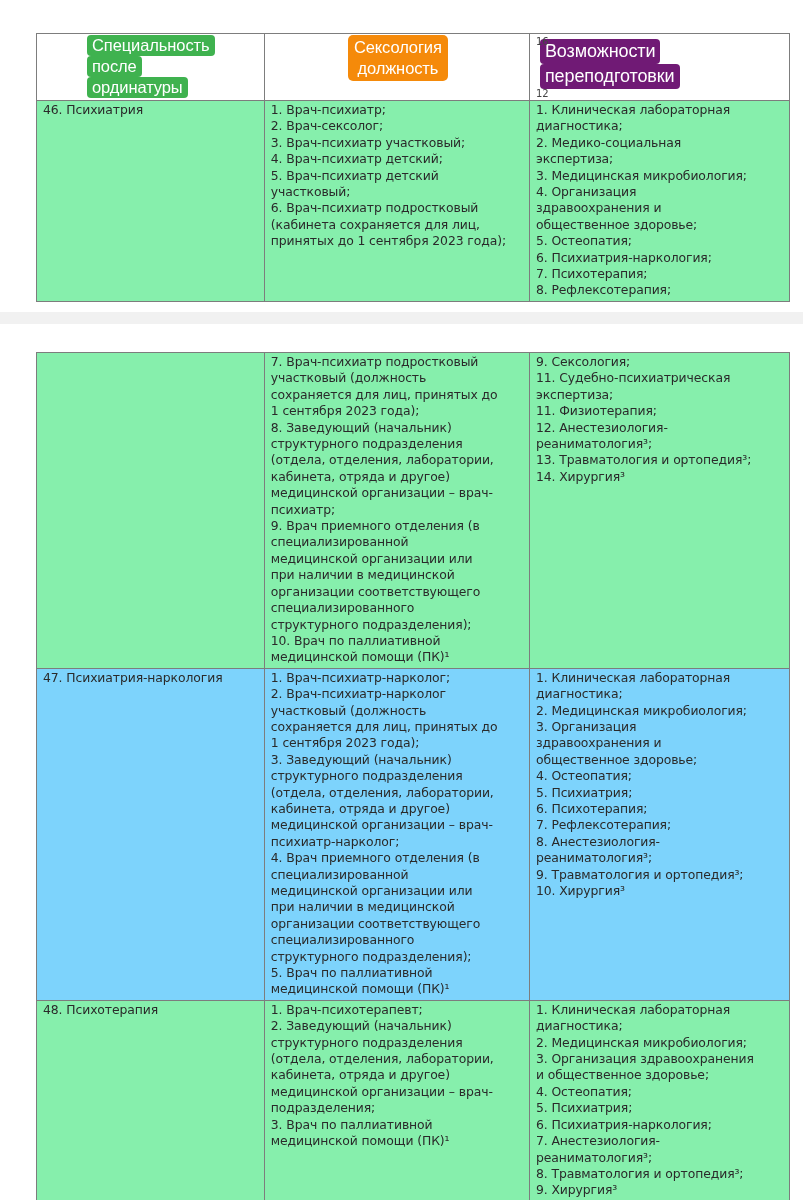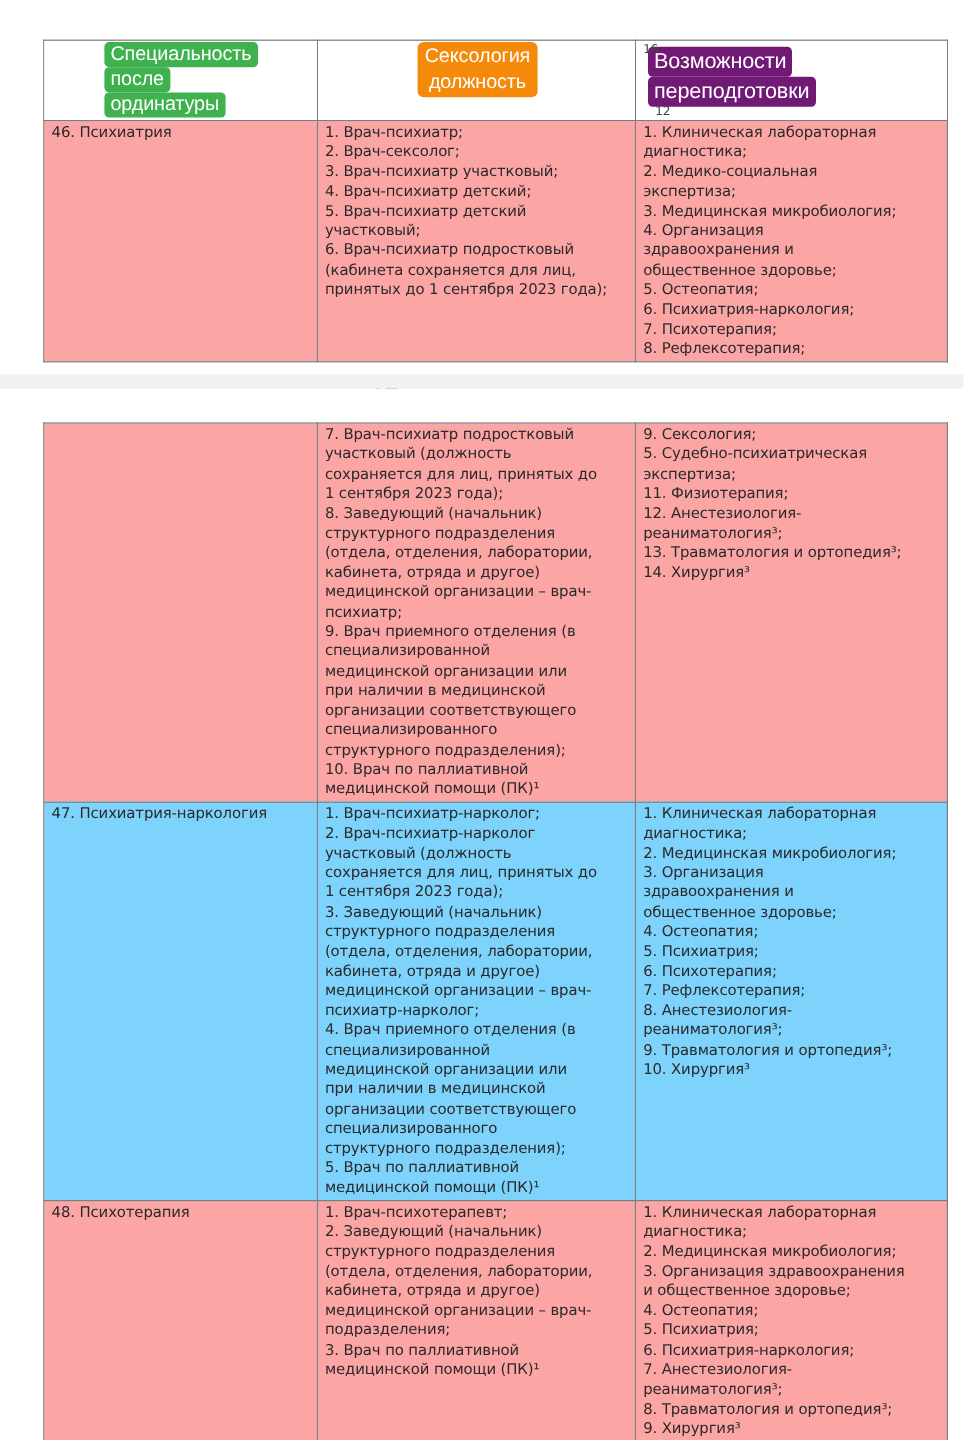--- a/index.html
+++ b/index.html
@@ -6,21 +6,21 @@
   body { width:803px; height:1200px; overflow:hidden; background:#ffffff; position:relative;
          font-family:"DejaVu Sans", sans-serif; color:#2a2a2a; }
   .page { position:absolute; left:0; width:803px; background:#fff; }
   .page1 { top:0; height:312px;margin-top:37px; }
   .gap { position:absolute; left:0; top:312px; width:803px; height:12px; background:#f1f1f1; }
   .page2 { top:324px; height:866px; }
   table.tbl { position:absolute; left:36px; border-collapse:collapse; table-layout:fixed; width:754px; }
   table.tbl td { border:1.5px solid #7d7d7d; vertical-align:top; padding:1px 4px 2px 6px;
                  font-size:12.4px; line-height:16.4px; letter-spacing:-0.1px; }
   .c1 { width:219px; } .c2 { width:255px; } .c3 { width:250px; }
-  .pink td { background:#fca5a5; }
+  .pink td { background:#86efac; }
   .white td { background:#7dd3fc; }
   .hdr td { background:#fff; height:62px; position:relative; vertical-align:middle; }
   .tag { display:inline-block; color:#fff; font-size:16.5px; line-height:21px; padding:0 5px;
          border-radius:4px; font-family:"Liberation Sans", sans-serif; }
   .tag-green { background:#3fb24f; }
   .tag-orange { background:#f58a0a; }
   .tag-red { background:#701a75; font-size:18px; line-height:25px; }
   .pg-num { position:absolute; top:276px; left:0; width:639px; text-align:center;
             font-weight:bold; font-size:20px; color:#222; }
   .line { display:block; }
@@ -49,21 +49,21 @@
           <span class="tag tag-orange" style="padding:0">Сексология</span><br>
           <span class="tag tag-orange" style="padding:0">должность</span>
         </div>
       </td>
       <td style="padding-left:10px;">
         <span style="position:absolute;left:6px;top:0;font-size:10px;color:#444;">16</span>
         <div style="margin-top:4px;">
           <span class="tag tag-red">Возможности</span><br>
           <span class="tag tag-red">переподготовки</span>
         </div>
-        <span style="position:absolute;left:16px;bottom:-2px;font-size:10px;color:#444;">12</span>
+        <span style="position:absolute;left:6px;bottom:-2px;font-size:10px;color:#444;">12</span>
       </td>
     </tr>
     <tr class="pink" style="height:198px;">
       <td>46. Психиатрия</td>
       <td>
         <span class="line">1.  Врач-психиатр;</span>
         <span class="line">2. Врач-сексолог;</span>
         <span class="line">3. Врач-психиатр участковый;</span>
         <span class="line">4. Врач-психиатр детский;</span>
         <span class="line">5. Врач-психиатр детский</span>
@@ -120,21 +120,21 @@
         <span class="line">медицинской организации или</span>
         <span class="line">при наличии в медицинской</span>
         <span class="line">организации соответствующего</span>
         <span class="line">специализированного</span>
         <span class="line">структурного подразделения);</span>
         <span class="line">10.   Врач по паллиативной</span>
         <span class="line">медицинской помощи (ПК)¹</span>
       </td>
       <td>
         <span class="line">9.  Сексология;</span>
-        <span class="line">5. Судебно-психиатрическая</span>
+        <span class="line">11. Судебно-психиатрическая</span>
         <span class="line">экспертиза;</span>
         <span class="line">11.  Физиотерапия;</span>
         <span class="line">12. Анестезиология-</span>
         <span class="line">реаниматология³;</span>
         <span class="line">13. Травматология и ортопедия³;</span>
         <span class="line">14. Хирургия³</span>
       </td>
     </tr>
     <tr class="white">
       <td>47. Психиатрия-наркология</td>

